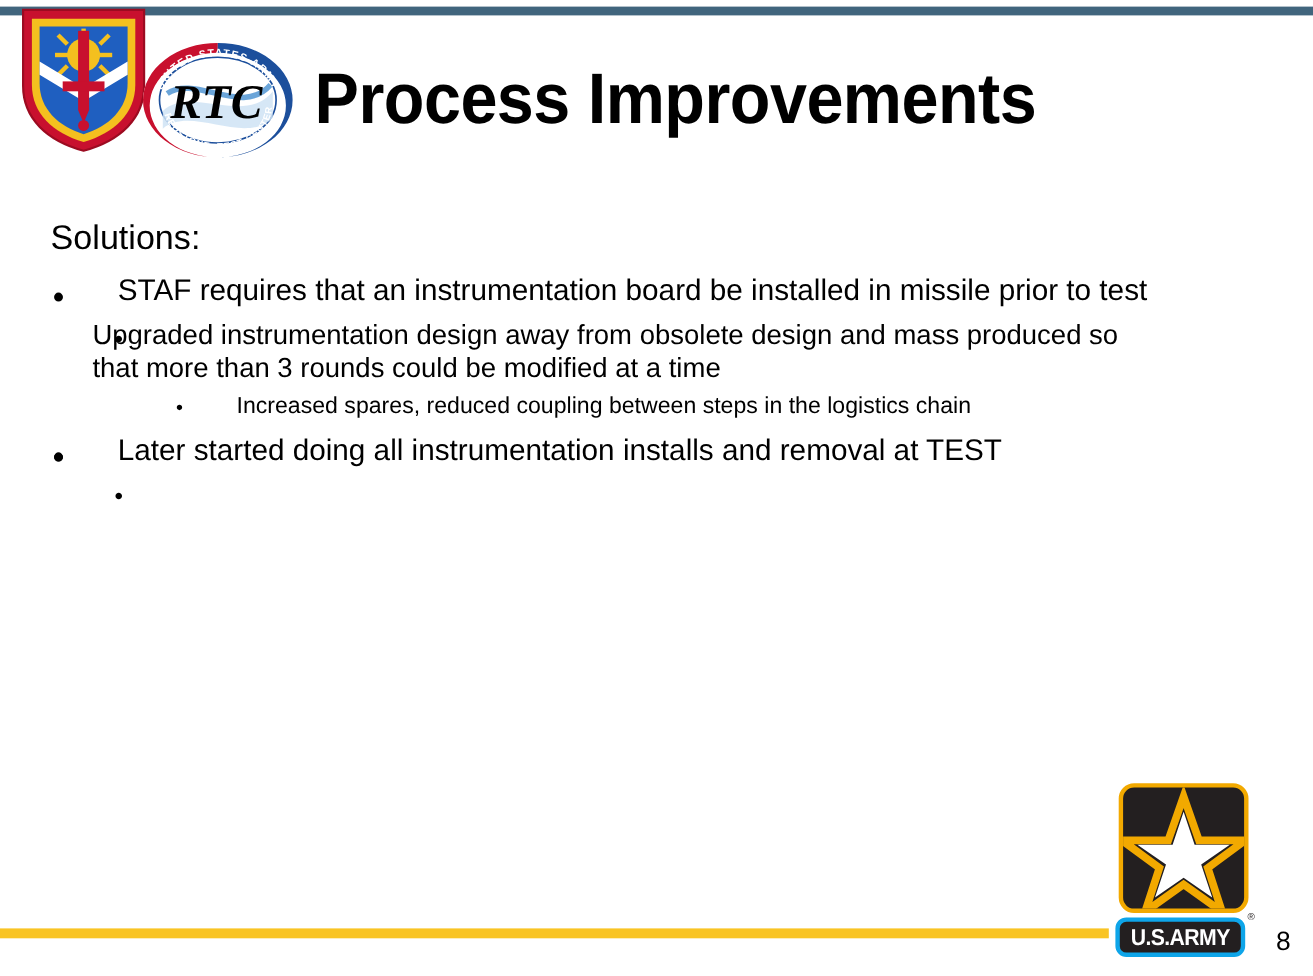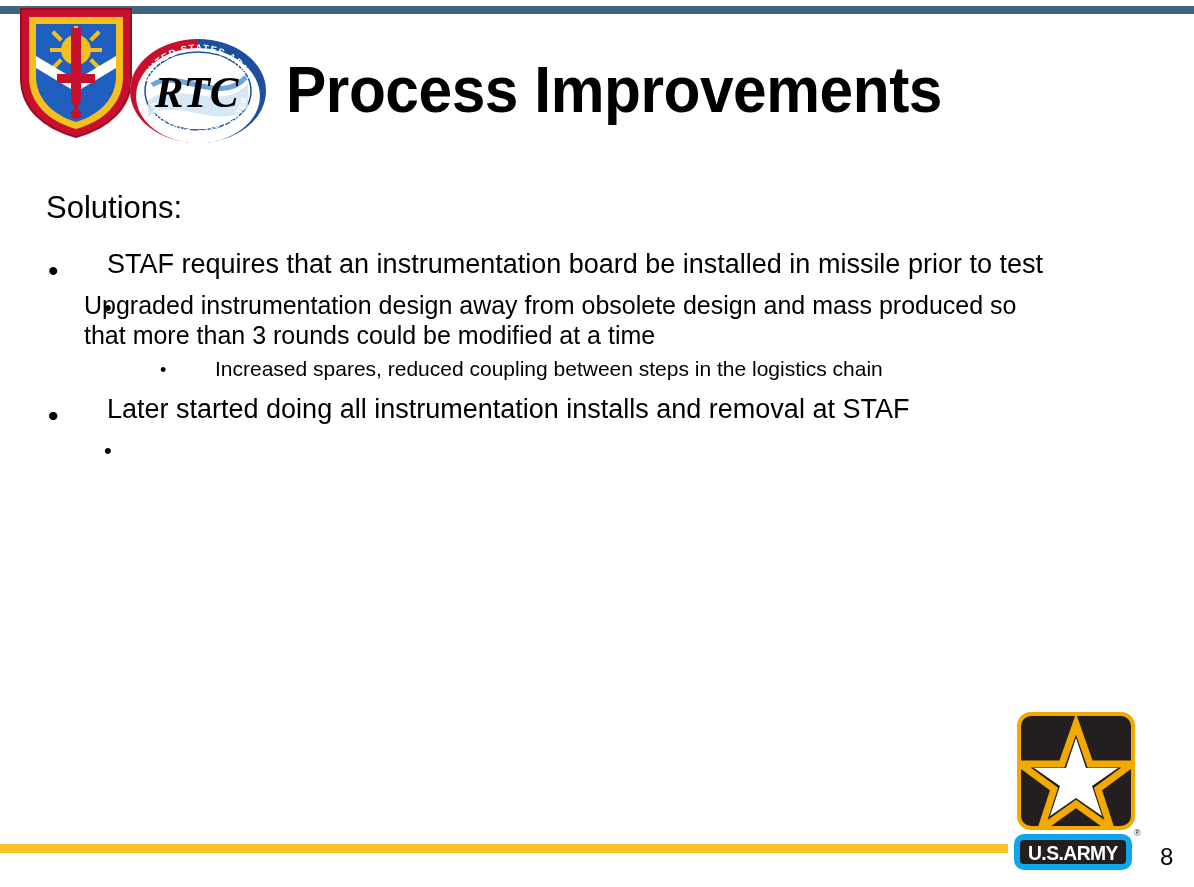--- a/index.html
+++ b/index.html
@@ -74,21 +74,21 @@
   #body-area {
     position: absolute;
     left: 0;
     top: 190px;
     width: 1194px;
   }
 
   .lead-line {
     position: absolute;
     left: 46px;
-    top: 0px;
+    top: 8px;
     font-size: 31px;
     color: #000000;
     line-height: 1.16;
     white-space: nowrap;
   }
 
   .blist {
     list-style: none;
     margin: 0;
     padding: 0;
@@ -179,21 +179,21 @@
     border-radius: 14px;
     box-sizing: border-box;
   }
   #army-wordbox {
     position: absolute;
     left: 0px;
     top: 122px;
     width: 118px;
     height: 36px;
     background: #231f20;
-    border: 6px solid #0ea5e9;
+    border: 4px solid #0ea5e9;
     border-radius: 10px;
     box-sizing: border-box;
     display: flex;
     align-items: center;
     justify-content: center;
   }
   #army-wordmark {
     color: #ffffff;
     font-size: 21px;
     font-weight: bold;
@@ -311,21 +311,21 @@
           <span class="bullet-mark">•</span>
           <span class="bullet-text">Increased spares, reduced coupling between steps in the logistics chain</span>
         </li>
 
         <li class="bullet-row lvl1" style="margin-bottom:10px;">
           <span class="bullet-mark">•</span>
         </li>
 
         <li class="bullet-row lvl1" style="margin-bottom:8px;">
           <span class="bullet-mark">•</span>
-          <span class="bullet-text">Later started doing all instrumentation installs and removal at STAF</span>
+          <span class="bullet-text">Later started doing all instrumentation installs and removal at TEST</span>
         </li>
 
         <li class="bullet-row lvl2">
           <span class="bullet-mark">•</span>
         </li>
 
       </ul>
     </div>
   </div>
 

